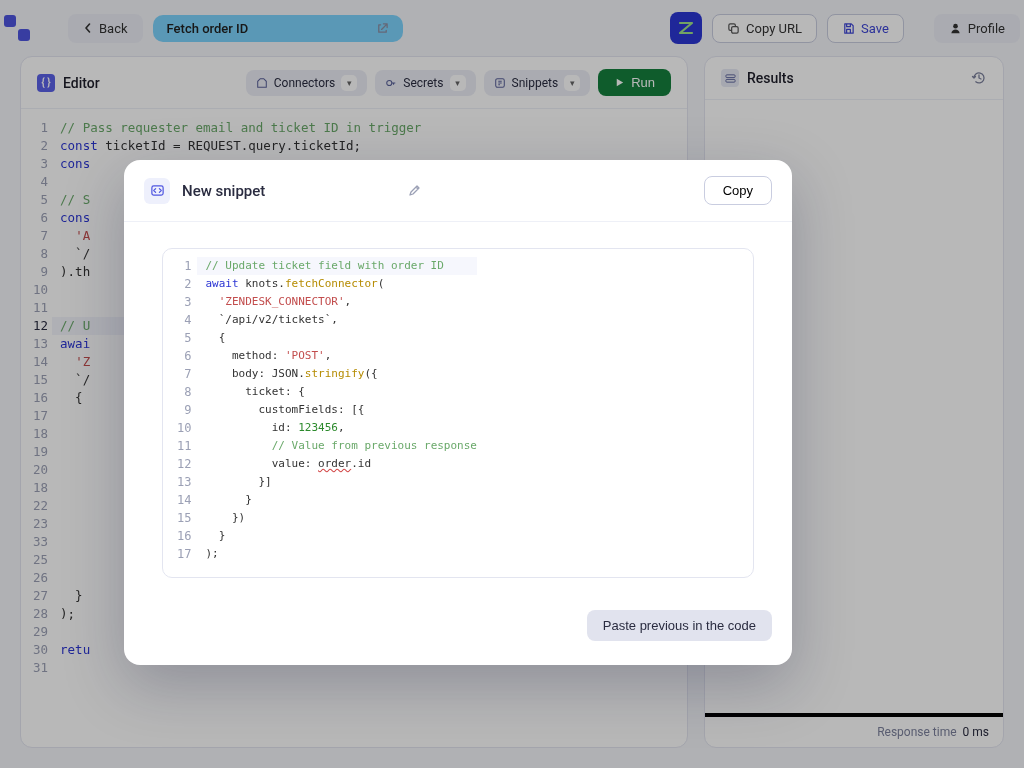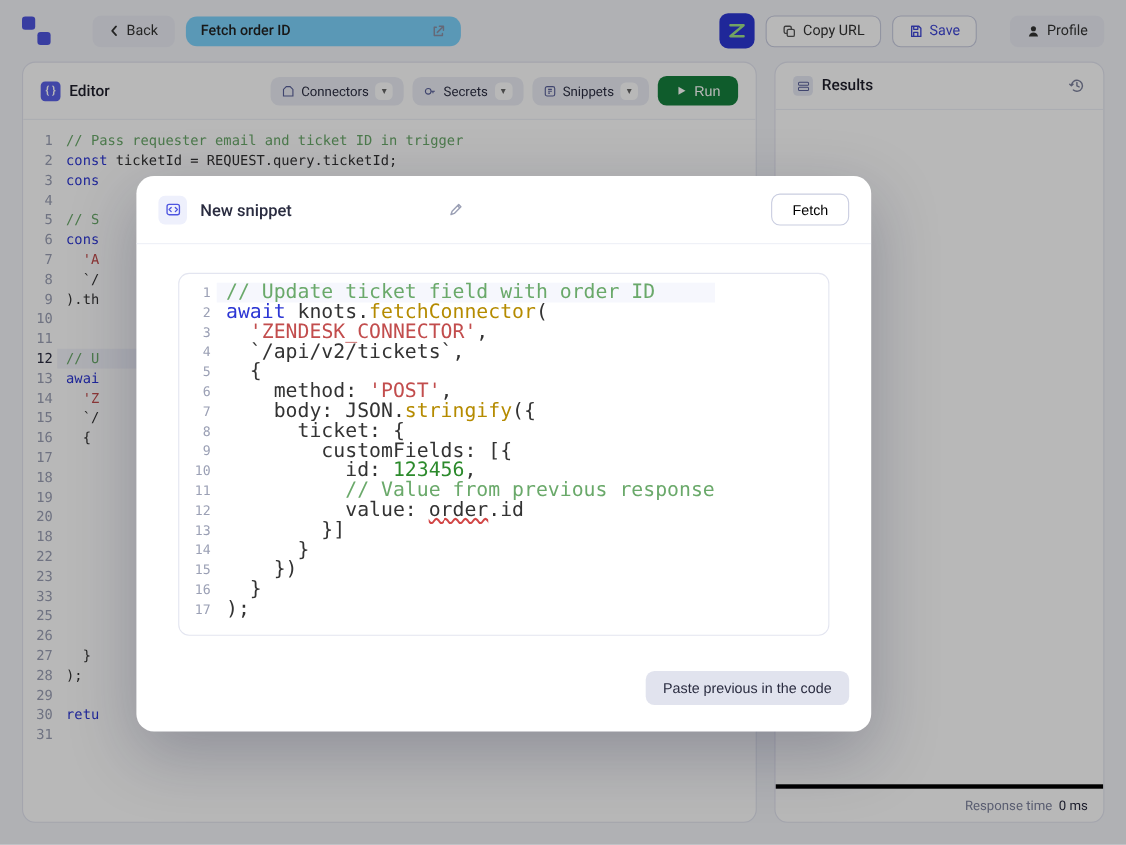--- a/index.html
+++ b/index.html
@@ -11,21 +11,21 @@
     overflow: hidden;
     position: relative;
     color: #222;
     font-size: 13px;
   }
 
   
   .topbar {
     display: flex;
     align-items: center;
-    padding: 12px 20px;
+    padding: 12px 4px;
     gap: 10px;
     text-align: center;
   }
   .logo {
     width: 26px; height: 26px;
     position: relative;
   }
   .logo::before, .logo::after {
     content: "";
     position: absolute;
@@ -259,21 +259,21 @@
   .modal-body {
     padding: 26px 38px 20px;
   }
   .snippet-box {
     border: 1px solid #e3e5f0;
     border-radius: 10px;
     overflow: hidden;
   }
   .snippet-box .code-area { padding-top: 8px; padding-bottom: 14px; }
   .snippet-box .gutter { color: #9ba0b5; padding: 0 14px; font-size: 12px; }
-  .snippet-box .code-lines { font-size: 18px; }
+  .snippet-box .code-lines { font-size: 11px; }
   .snippet-box .row.hl {
     background: #f6f7fd;
     margin-left: -8px; padding-left: 8px;
   }
 
   .modal-footer {
     padding: 12px 20px 24px;
     display: flex;
     justify-content: flex-end;
   }
@@ -466,21 +466,21 @@
           <path d="M6 6 4 8l2 2M10 6l2 2-2 2" stroke="#4e55e0" stroke-width="1.3" fill="none" stroke-linecap="round" stroke-linejoin="round"></path>
         </svg>
     </span>
     <span class="modal-title">New snippet</span>
     <span class="modal-edit" style="margin-left:130px">
       <svg width="14" height="14" viewBox="0 0 14 14">
           <path d="M3 11l1-3 6-6 2 2-6 6-3 1ZM9 3l2 2" stroke="#9ba0b5" stroke-width="1.3" fill="none" stroke-linejoin="round"></path>
         </svg>
     </span>
     <button class="modal-close">
-      <span>Fetch</span>
+      <span>Copy</span>
     </button>
   </div>
   <div class="modal-body">
     <div class="snippet-box">
       <div class="code-area">
         <div class="gutter" id="modal-gutter">
             <div>1</div>
             <div>2</div>
             <div>3</div>
             <div>4</div>

